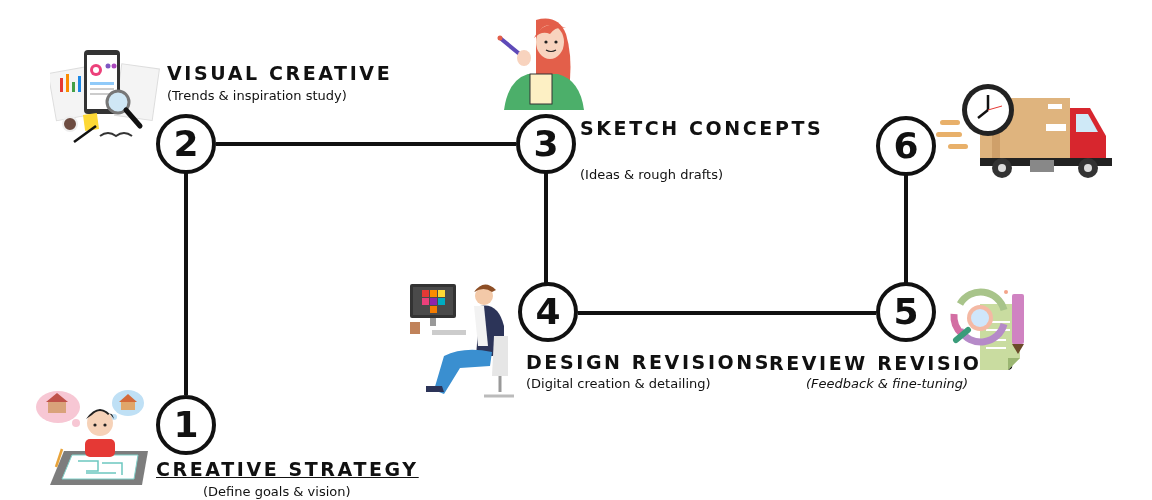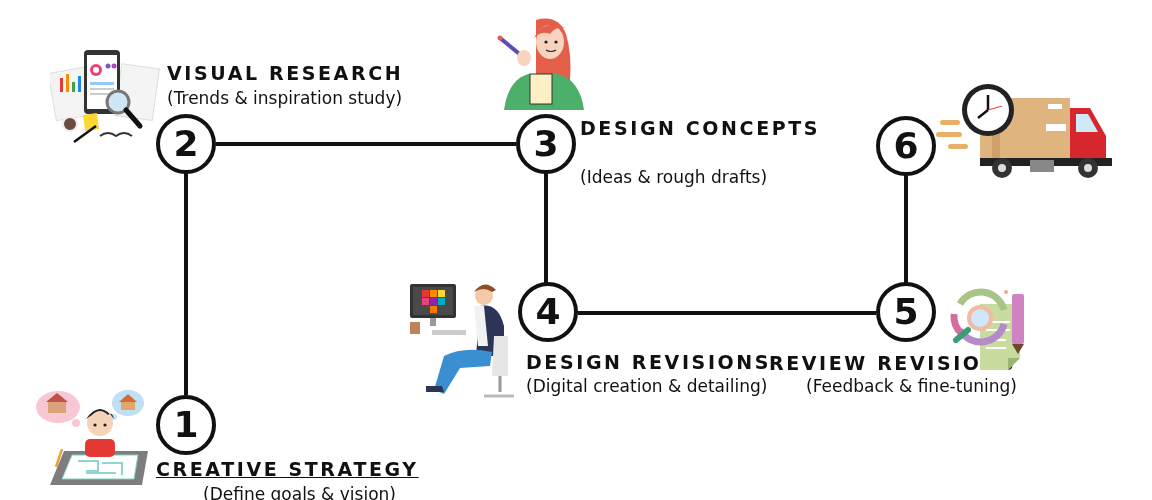--- a/index.html
+++ b/index.html
@@ -11,21 +11,21 @@
       position: absolute; width: 60px; height: 60px; border: 4px solid #111111;
       border-radius: 50%; background: #ffffff; display: flex; align-items: center;
       justify-content: center; font-family: "DejaVu Sans", sans-serif; font-weight: bold;
       font-size: 36px; color: #111111; line-height: 1;
     }
     .step-title {
       position: absolute; font-family: "DejaVu Sans", sans-serif; font-weight: bold;
       font-size: 19px; letter-spacing: 2.6px; color: #111111; white-space: nowrap;
     }
     .step-sub {
-      position: absolute; font-family: "DejaVu Sans", sans-serif; font-size: 17px;
+      position: absolute; font-family: "DejaVu Sans", sans-serif; font-size: 13px;
       color: #111111; white-space: nowrap;
     }
     .illus { position: absolute; }
   </style>
 </head>
 <body>
 
 <div id="canvas">
 
   <div class="connector" style="left:184px; top:170px; width:4px; height:225px;"></div>
@@ -37,31 +37,31 @@
   <div class="step-circle" style="left:156px; top:395px;">1</div>
   <div class="step-circle" style="left:156px; top:114px;">2</div>
   <div class="step-circle" style="left:516px; top:114px;">3</div>
   <div class="step-circle" style="left:518px; top:282px;">4</div>
   <div class="step-circle" style="left:876px; top:282px;">5</div>
   <div class="step-circle" style="left:876px; top:116px;">6</div>
 
   <div class="step-title" style="left:156px; top:458px;text-decoration:underline;">CREATIVE STRATEGY</div>
   <div class="step-sub" style="left:156px; top:484px;margin-left:47px;">(Define goals &amp; vision)</div>
 
-  <div class="step-title" style="left:167px; top:62px;">VISUAL RESEARCH</div>
+  <div class="step-title" style="left:167px; top:62px;">VISUAL CREATIVE</div>
   <div class="step-sub" style="left:167px; top:88px;">(Trends &amp; inspiration study)</div>
 
-  <div class="step-title" style="left:580px; top:117px;">DESIGN CONCEPTS</div>
+  <div class="step-title" style="left:580px; top:117px;">SKETCH CONCEPTS</div>
   <div class="step-sub" style="left:580px; top:143px;margin-top:24px;">(Ideas &amp; rough drafts)</div>
 
   <div class="step-title" style="left:526px; top:351px;">DESIGN REVISIONS</div>
   <div class="step-sub" style="left:526px; top:376px;">(Digital creation &amp; detailing)</div>
 
   <div class="step-title" style="left:769px; top:352px;">REVIEW REVISIONS</div>
-  <div class="step-sub" style="left:806px; top:376px;">(Feedback &amp; fine-tuning)</div>
+  <div class="step-sub" style="left:806px; top:376px;font-style:italic;">(Feedback &amp; fine-tuning)</div>
 
   <svg class="illus" style="left:30px; top:385px;" width="130" height="112" viewBox="0 0 130 112">
     <ellipse cx="28" cy="22" rx="22" ry="16" fill="#f7c7d4"></ellipse>
     <circle cx="46" cy="38" r="4" fill="#f7c7d4"></circle>
     <rect x="18" y="16" width="18" height="12" fill="#d9a27a"></rect>
       <polygon points="16,17 27,8 38,17" fill="#c0524a"></polygon>
     <ellipse cx="98" cy="18" rx="16" ry="13" fill="#bfe0f5"></ellipse>
     <circle cx="84" cy="32" r="3" fill="#bfe0f5"></circle>
     <rect x="91" y="16" width="14" height="9" fill="#e0a66a"></rect>
       <polygon points="89,17 98,9 107,17" fill="#d46a3a"></polygon>

